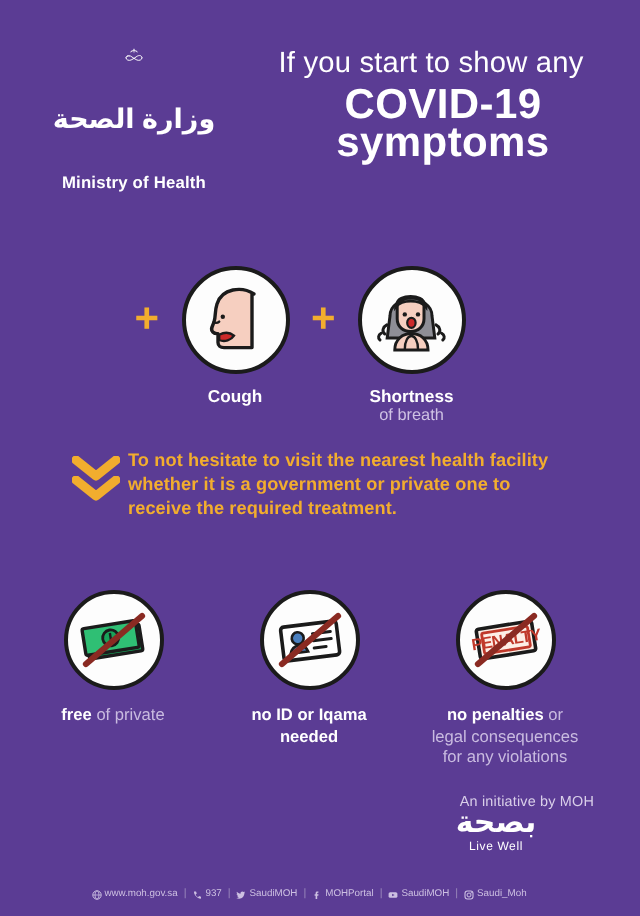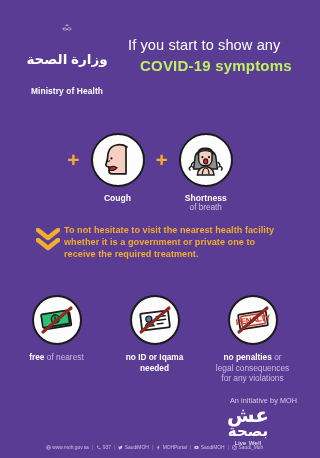--- a/index.html
+++ b/index.html
@@ -13,23 +13,23 @@
 
   
   .header{position:absolute;left:0;top:0;width:309px;height:100px;}
   .moh-logo{position:absolute;left:14px;top:24px;width:106px;height:72px;
             display:flex;flex-direction:column;align-items:center;justify-content:flex-end;gap:20px;}
   .moh-mark{width:74px;height:44px;display:block;}
   .moh-ar{color:#ffffff;font-size:13.5px;line-height:13px;font-weight:bold;margin-top:1px;
           letter-spacing:.2px;direction:rtl;}
   .moh-en{color:#ffffff;font-size:8.4px;line-height:10px;font-weight:bold;letter-spacing:.1px;}
 
-  .headline{position:absolute;left:128px;top:37px;width:175px;}
+  .headline{position:absolute;left:128px;top:24px;width:175px;text-align:center;}
   .hl-line1{color:#ffffff;font-size:14.6px;line-height:17px;font-weight:400;letter-spacing:.1px;}
-  .hl-line2{color:#bef264;font-size:15px;line-height:19px;font-weight:bold;letter-spacing:.2px;margin-top:2px;margin-left:12px;}
+  .hl-line2{color:#ffffff;font-size:21px;line-height:19px;font-weight:bold;letter-spacing:.2px;margin-top:2px;margin-left:12px;}
 
   
   .subtitle{position:absolute;left:0;top:111px;width:309px;text-align:center;
             color:#f2ad2e;font-size:9.2px;font-weight:bold;letter-spacing:.15px;}
 
   
   .symptom-row{position:absolute;left:0;top:133px;width:309px;height:82px;
                display:flex;align-items:flex-start;justify-content:center;}
   .symptom{width:74px;display:flex;flex-direction:column;align-items:center;}
   .circle{width:54px;height:54px;border-radius:50%;background:#fdfdfd;
@@ -182,21 +182,21 @@
           <g transform="rotate(-9 20 20)">
             <rect x="6.5" y="14" width="27" height="13.5" rx="1" fill="#18a35a" stroke="#1b1b1b" stroke-width="1.7"></rect>
             <rect x="5" y="12" width="27" height="13.5" rx="1" fill="#2fbf74" stroke="#1b1b1b" stroke-width="1.7"></rect>
             <circle cx="18.5" cy="18.7" r="4" fill="#18a35a" stroke="#1b1b1b" stroke-width="1.4"></circle>
             <path d="M18.5 16.2 v5" stroke="#1b1b1b" stroke-width="1.2"></path>
           </g>
           <path d="M6 32 L34 8" stroke="#8a2a22" stroke-width="3.1" stroke-linecap="round"></path>
         </svg>
       </div>
       <div class="b-label">
-        <b>free</b><span> of nearest</span>
+        <b>free</b><span> of private</span>
       </div>
     </div>
 
     <div class="benefit">
       <div class="bcircle">
         <svg width="40" height="40" viewBox="0 0 40 40">
           <g transform="rotate(-7 20 20)">
             <rect x="6" y="12" width="28" height="17" rx="1.6" fill="#ffffff" stroke="#1b1b1b" stroke-width="1.8"></rect>
             <circle cx="14" cy="18.4" r="3" fill="#4a7fbf" stroke="#1b1b1b" stroke-width="1.3"></circle>
             <path d="M9.6 25.6 c.8 -2.6 2.4 -3.6 4.4 -3.6 2 0 3.6 1 4.4 3.6 z" fill="#4a7fbf" stroke="#1b1b1b" stroke-width="1.3"></path>
@@ -231,21 +231,20 @@
         <div>legal consequences</div>
         <div>for any violations</div>
       </div>
     </div>
 
   </div>
 
   <div class="initiative">An initiative by MOH</div>
 
   <div class="livewell">
-    <div class="lw-ar">عش</div>
     <div class="lw-ar2">بصحة</div>
     <div class="lw-en">Live Well</div>
   </div>
 
   <div class="contactbar">
 
     <span class="cb-item">
       <svg class="cb-ico" viewBox="0 0 10 10">
         <circle cx="5" cy="5" r="4.2" fill="none" stroke="#cdc0e2" stroke-width="1"></circle>
         <ellipse cx="5" cy="5" rx="2" ry="4.2" fill="none" stroke="#cdc0e2" stroke-width="0.8"></ellipse>

